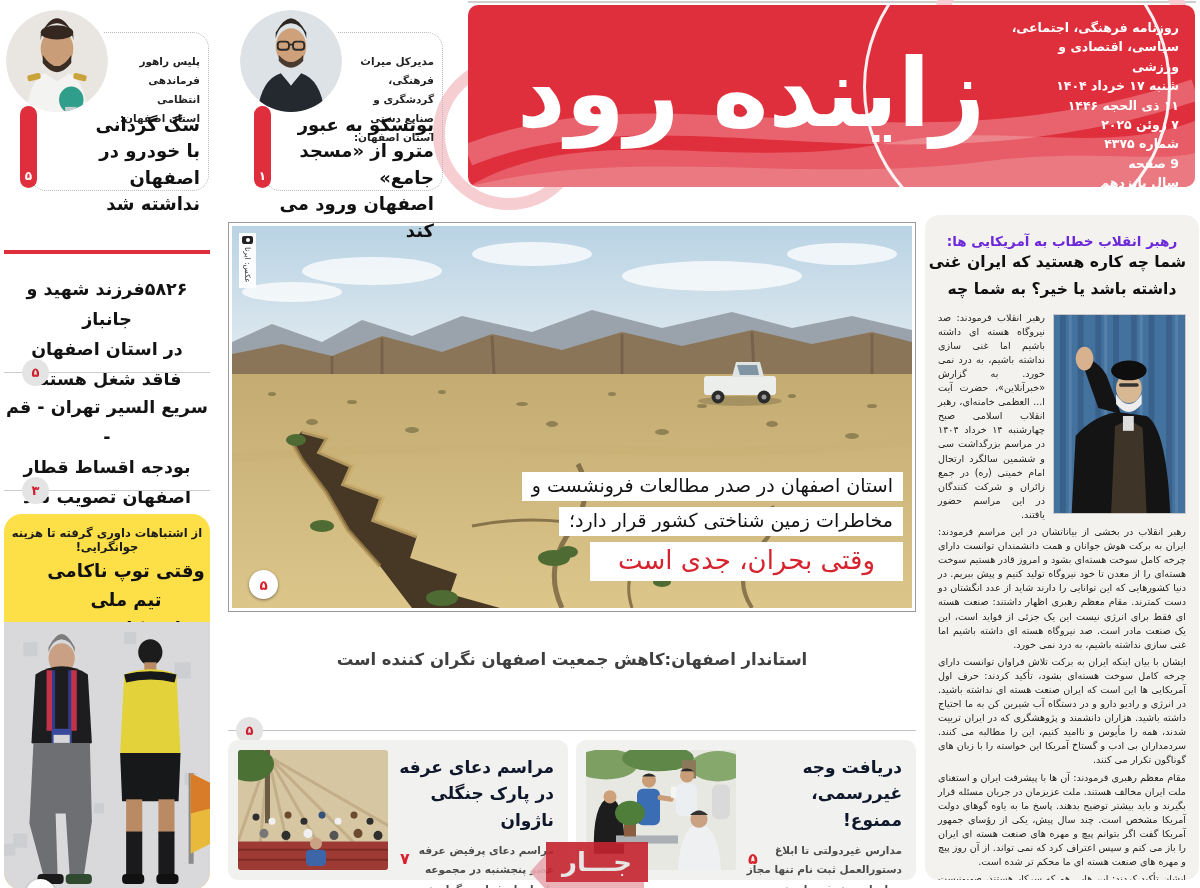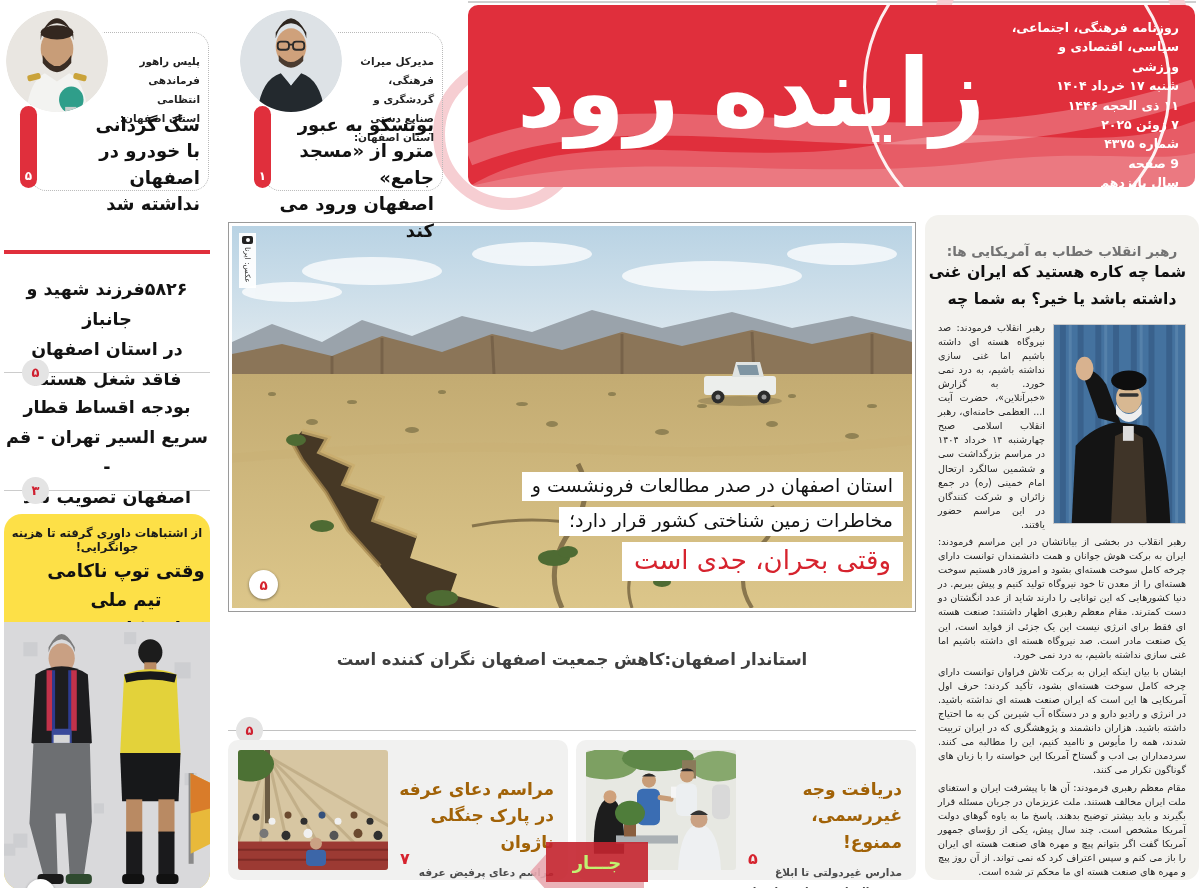--- a/index.html
+++ b/index.html
@@ -71,58 +71,58 @@
   .credit{ position:absolute; top:10px; left:10px; width:17px; background:rgba(255,255,255,.92);
            padding:3px 1px 5px; text-align:center; z-index:2; }
   .credit-cam{ width:11px; height:8px; background:#222; border-radius:2px; margin:0 auto 3px; position:relative; }
   .credit-cam::after{ content:""; position:absolute; width:4px; height:4px; border-radius:50%;
                       background:#fff; left:3.5px; top:2px; }
   .credit-text{ writing-mode:vertical-rl; font-size:7.5px; color:#333; margin:0 auto; }
   .ov{ position:absolute; right:12px; bottom:24px; text-align:right; z-index:2; }
   .ov div{ margin-bottom:6px; }
   .ov span{ display:inline-block; background:#fff; padding:2px 10px 5px; font-weight:normal;
             font-size:19px; color:#121212; }
-  .ov .ov-red span{ color:#d6232e; font-size:26px; padding:3px 12px 6px; }
+  .ov .ov-red span{ color:#d6232e; font-size:26px; padding:3px 28px 6px; }
   .lead-badge{ left:20px; bottom:12px; }
   .main-kicker{ position:absolute; top:404px; left:0; right:0; text-align:center; font-size:16.5px;
                 font-weight:bold; color:#404040;margin-top:24px; }
   .main-headline{ position:absolute; top:424px; left:0; right:0; text-align:center; font-size:40px;
                   font-weight:bold; color:#0d0d0d; white-space:nowrap; }
   .main-rule{ position:absolute; top:508px; left:0; right:0; border-top:1px solid #c2c2c2; }
   .main-badge{ left:8px; top:-14px; }
 
   
   .bcard{ position:absolute; top:518px; width:340px; height:140px; background:#f1f1f0;
           border-radius:10px; }
   .bcard-arafah{ left:0; } .bcard-fees{ right:0; }
   .bc-photo{ position:absolute; left:10px; top:10px; width:150px; height:120px; overflow:hidden;
              border-radius:3px; }
   .bc-photo svg{ width:100%; height:100%; display:block; }
   .bc-text{ position:absolute; right:14px; left:170px; top:14px; text-align:right; }
-  .bc-headline{ font-size:17px; font-weight:bold; color:#a16207; line-height:1.55;margin-top:22px; }
+  .bc-headline{ font-size:17px; font-weight:bold; color:#0f172a; line-height:1.55; }
   .bc-body{ margin-top:8px; font-size:10.5px; color:#4c4c4c; line-height:1.85; font-weight:bold; }
   .bc-num{ position:absolute; left:172px; bottom:12px; color:#d6232e; font-size:16px; font-weight:bold; }
 
   
   .rart{ position:absolute; left:925px; top:215px; width:274px; height:665px; background:#f3f2ee;
          border-radius:14px; padding:8px 13px; overflow:hidden; }
-  .ra-kicker{ font-size:13.5px; font-weight:bold; text-align:center; color:#737373; margin-top:20px; }
+  .ra-kicker{ font-size:13.5px; font-weight:bold; text-align:center; color:#6d28d9; margin-top:10px; }
   .ra-headline{ font-size:15.6px; font-weight:bold; text-align:center; line-height:1.75;
                 color:#0f0f0f; white-space:nowrap; }
   .ra-body{ margin-top:7px; font-size:9.6px; line-height:1.47; text-align:justify; color:#1d1d1d; }
   .ra-body p{ margin-bottom:3px; }
   .ra-photo{ float:right; width:133px; height:200px; margin:3px 0 6px 8px; border:1px solid #c9c9c9; }
   .ra-photo svg{ width:100%; height:100%; display:block; }
 
   
   .wm{ position:absolute; left:546px; top:842px; z-index:6; opacity:.9; }
   .wm-shadow{ position:absolute; left:-16px; top:11px; width:114px; height:38px; background:#e9aab1;
               clip-path:polygon(0 50%, 15% 0, 100% 0, 100% 100%, 15% 100%); }
-  .wm-box{ position:relative; width:102px; height:40px; background:#c5242f; color:#bef264;
-           display:flex; align-items:center; justify-content:center; font-size:18px; font-weight:bold; }
+  .wm-box{ position:relative; width:102px; height:40px; background:#c5242f; color:#e5e5e5;
+           display:flex; align-items:center; justify-content:center; font-size:26px; font-weight:bold; }
 </style>
 </head>
 <body>
 
 <div class="page">
 
   <div class="top-rule"></div>
   <div class="pink-arc arc-left"></div>
   <div class="pink-arc arc-right"></div>
 
@@ -214,22 +214,22 @@
     <div class="sb-story sb-story1">
       <div>۵۸۲۶فرزند شهید و جانباز</div>
       <div>در استان اصفهان</div>
       <div>فاقد شغل هستند</div>
     </div>
     <div class="sb-div sb-div1">
       <div class="badge-grey sb-badge">۵</div>
     </div>
 
     <div class="sb-story sb-story2">
+      <div>سریع السیر تهران - قم -</div>
       <div>بودجه اقساط قطار</div>
-      <div>سریع السیر تهران - قم -</div>
       <div>اصفهان تصویب شد</div>
     </div>
     <div class="sb-div sb-div2">
       <div class="badge-grey sb-badge">۳</div>
     </div>
 
     <div class="sport">
       <div class="sport-kicker">از اشتباهات داوری گرفته تا هزینه جوانگرایی!</div>
       <div class="sport-headline">
         <div>وقتی توپ ناکامی تیم ملی</div>

